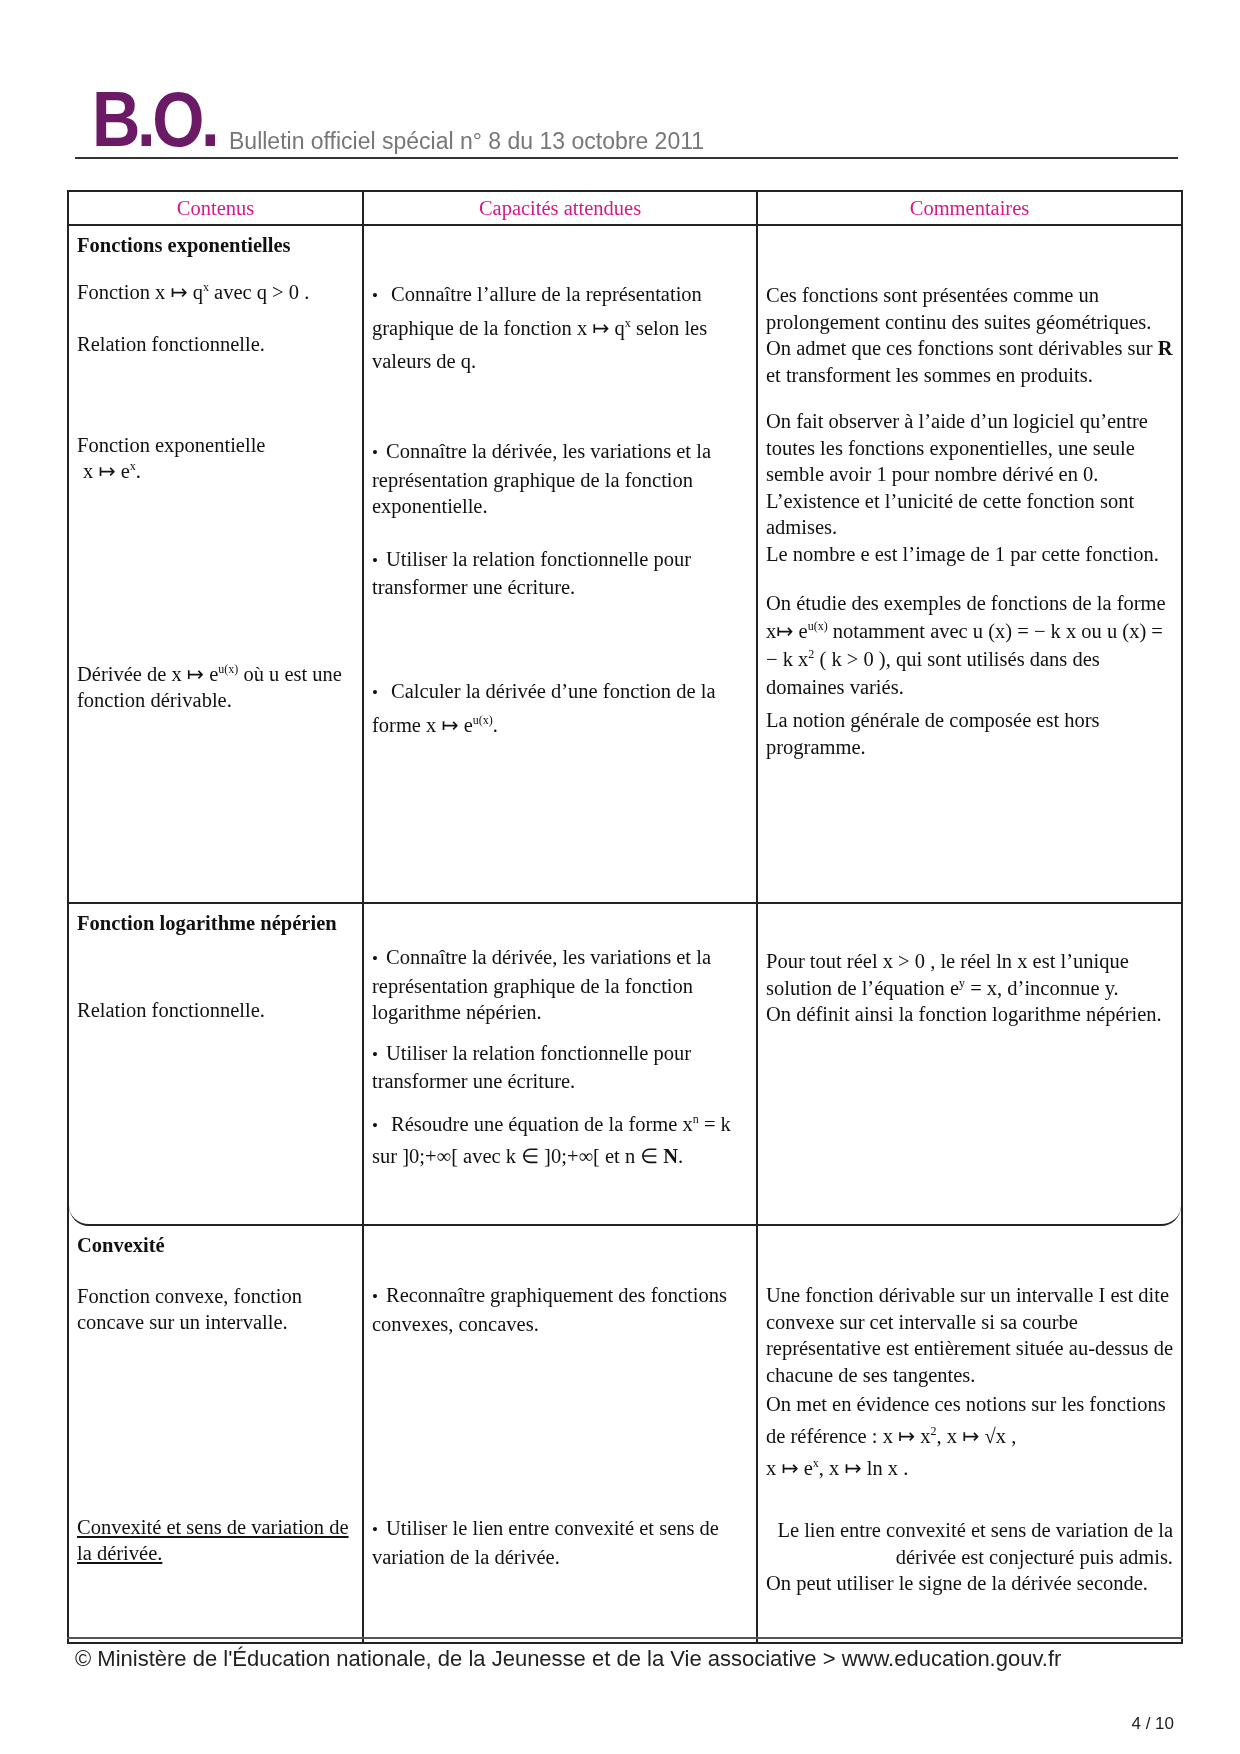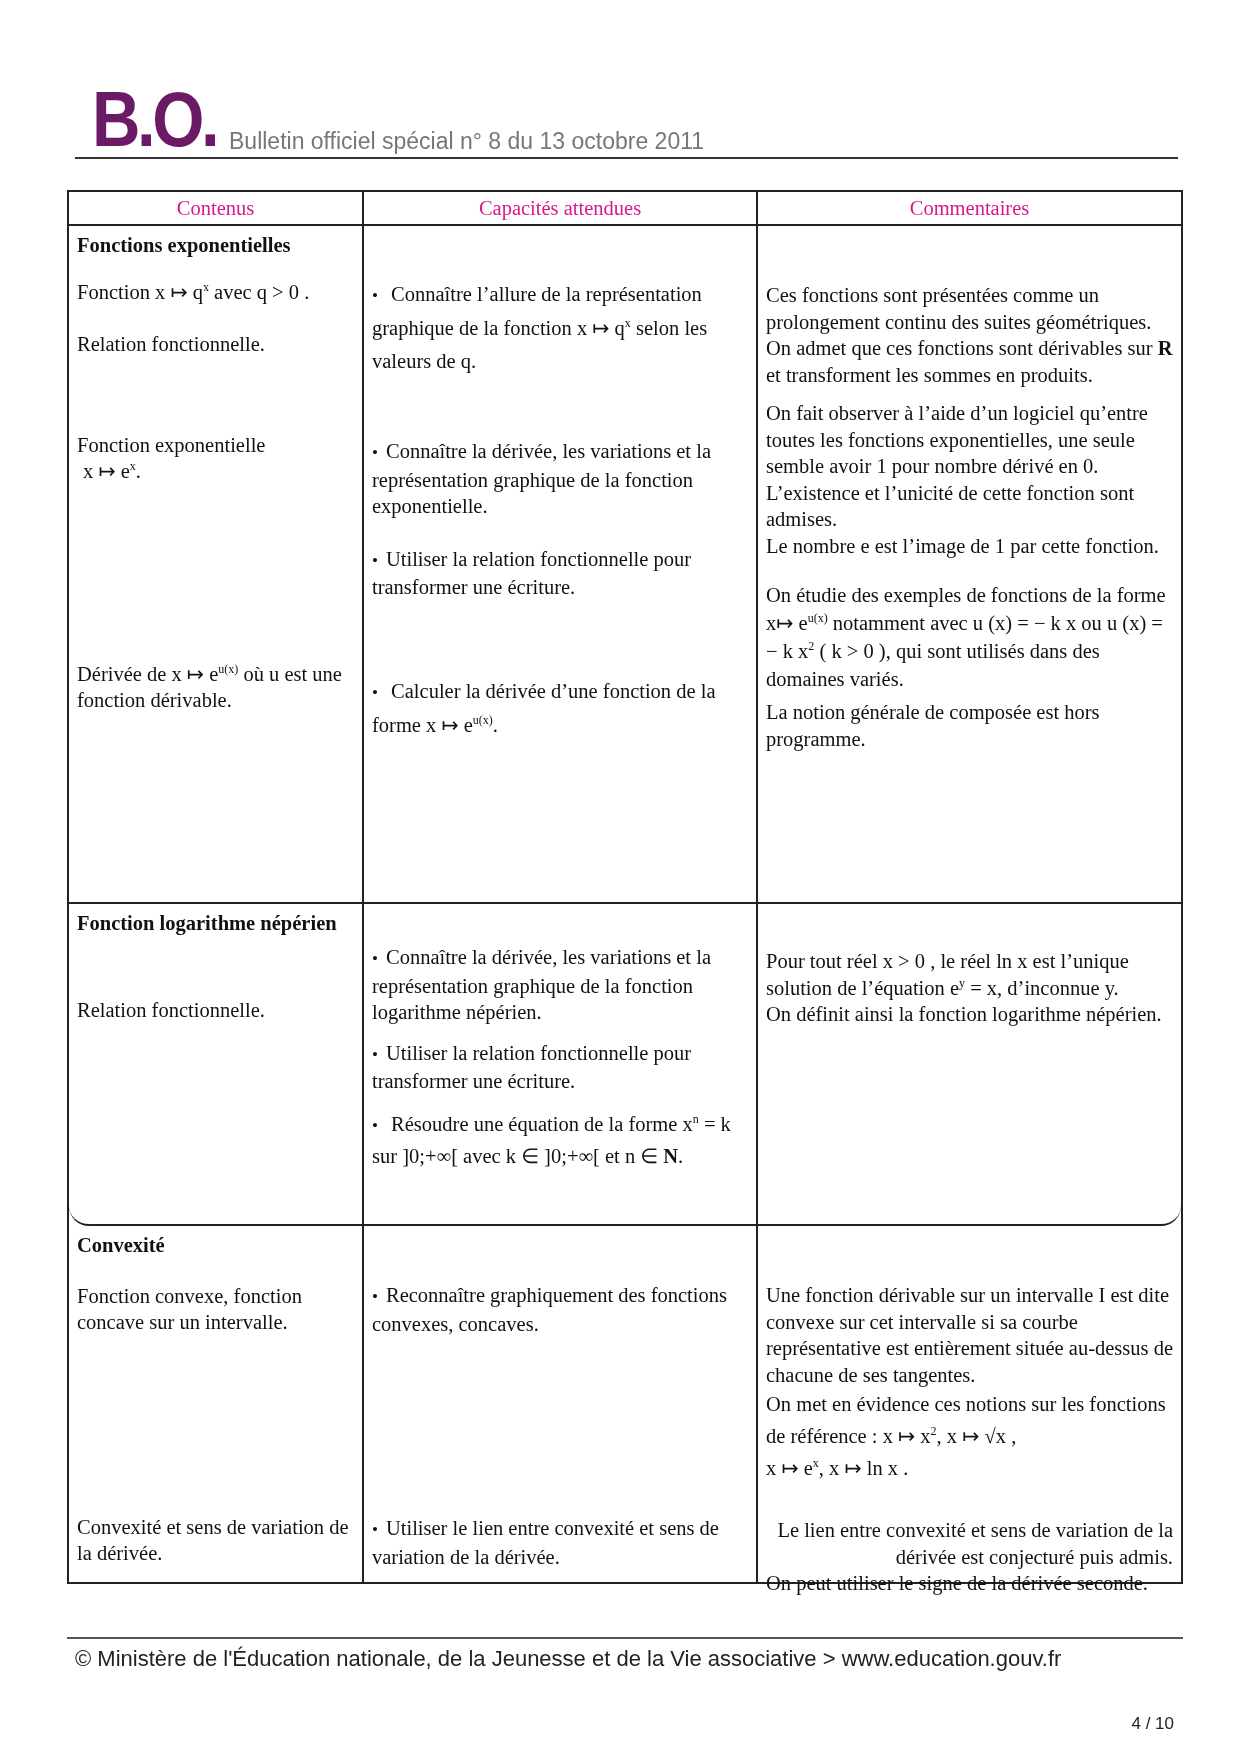--- a/index.html
+++ b/index.html
@@ -63,21 +63,21 @@
       <div class="blk bullet" style="margin-top:26px;">Utiliser la relation fonctionnelle pour transformer une écriture.</div>
       <div class="blk bullet" style="margin-top:74px; line-height:33px;">
         <span>Calculer la dérivée d’une fonction de la forme x ↦ e</span><sup>u(x)</sup><span>.</span>
       </div>
     </div>
     <div class="cell c3">
       <div class="blk" style="margin-top:50px;">Ces fonctions sont présentées comme un prolongement continu des suites géométriques.</div>
       <div class="blk">
         <span>On admet que ces fonctions sont dérivables sur </span><span class="bold">R</span><span> et transforment les sommes en produits.</span>
       </div>
-      <div class="blk" style="margin-top:12px;">On fait observer à l’aide d’un logiciel qu’entre toutes les fonctions exponentielles, une seule semble avoir 1 pour nombre dérivé en 0.</div>
+      <div class="blk" style="margin-top:20px;">On fait observer à l’aide d’un logiciel qu’entre toutes les fonctions exponentielles, une seule semble avoir 1 pour nombre dérivé en 0.</div>
       <div class="blk">L’existence et l’unicité de cette fonction sont admises.</div>
       <div class="blk">Le nombre e est l’image de 1 par cette fonction.</div>
       <div class="blk" style="margin-top:22px; line-height:28px;">
         <span>On étudie des exemples de fonctions de la forme x↦ e</span><sup>u(x)</sup><span> notamment avec u (x) = − k x ou u (x) = − k x</span><sup>2</sup><span> ( k &gt; 0 ), qui sont utilisés dans des domaines variés.</span>
       </div>
       <div class="blk" style="margin-top:6px;">La notion générale de composée est hors programme.</div>
     </div>
   </div>
 
   <div class="row" style="height:320px;border-radius:20px;">
@@ -93,25 +93,25 @@
       </div>
     </div>
     <div class="cell c3">
       <div class="blk" style="margin-top:38px;">
         <span>Pour tout réel x &gt; 0 , le réel ln x est l’unique solution de l’équation e</span><sup>y</sup><span> = x, d’inconnue y.</span>
       </div>
       <div class="blk">On définit ainsi la fonction logarithme népérien.</div>
     </div>
   </div>
 
-  <div class="row" style="height:356px;">
+  <div class="row" style="height:416px;">
     <div class="cell c1">
       <div class="sec-title">Convexité</div>
       <div class="blk" style="margin-top:24px;">Fonction convexe, fonction concave sur un intervalle.</div>
-      <div class="blk" style="margin-top:178px;">Convexité et sens de variation de la dérivée.</div>
+      <div class="blk" style="margin-top:178px;text-decoration:underline;">Convexité et sens de variation de la dérivée.</div>
     </div>
     <div class="cell c2">
       <div class="blk bullet" style="margin-top:50px;">Reconnaître graphiquement des fonctions convexes, concaves.</div>
       <div class="blk bullet" style="margin-top:178px;">Utiliser le lien entre convexité et sens de variation de la dérivée.</div>
     </div>
     <div class="cell c3">
       <div class="blk" style="margin-top:50px;">Une fonction dérivable sur un intervalle I est dite convexe sur cet intervalle si sa courbe représentative est entièrement située au-dessus de chacune de ses tangentes.</div>
       <div class="blk" style="line-height:32px;">
         <span>On met en évidence ces notions sur les fonctions de référence : x ↦ x</span><sup>2</sup><span>, x ↦ √x ,</span>
       </div>

